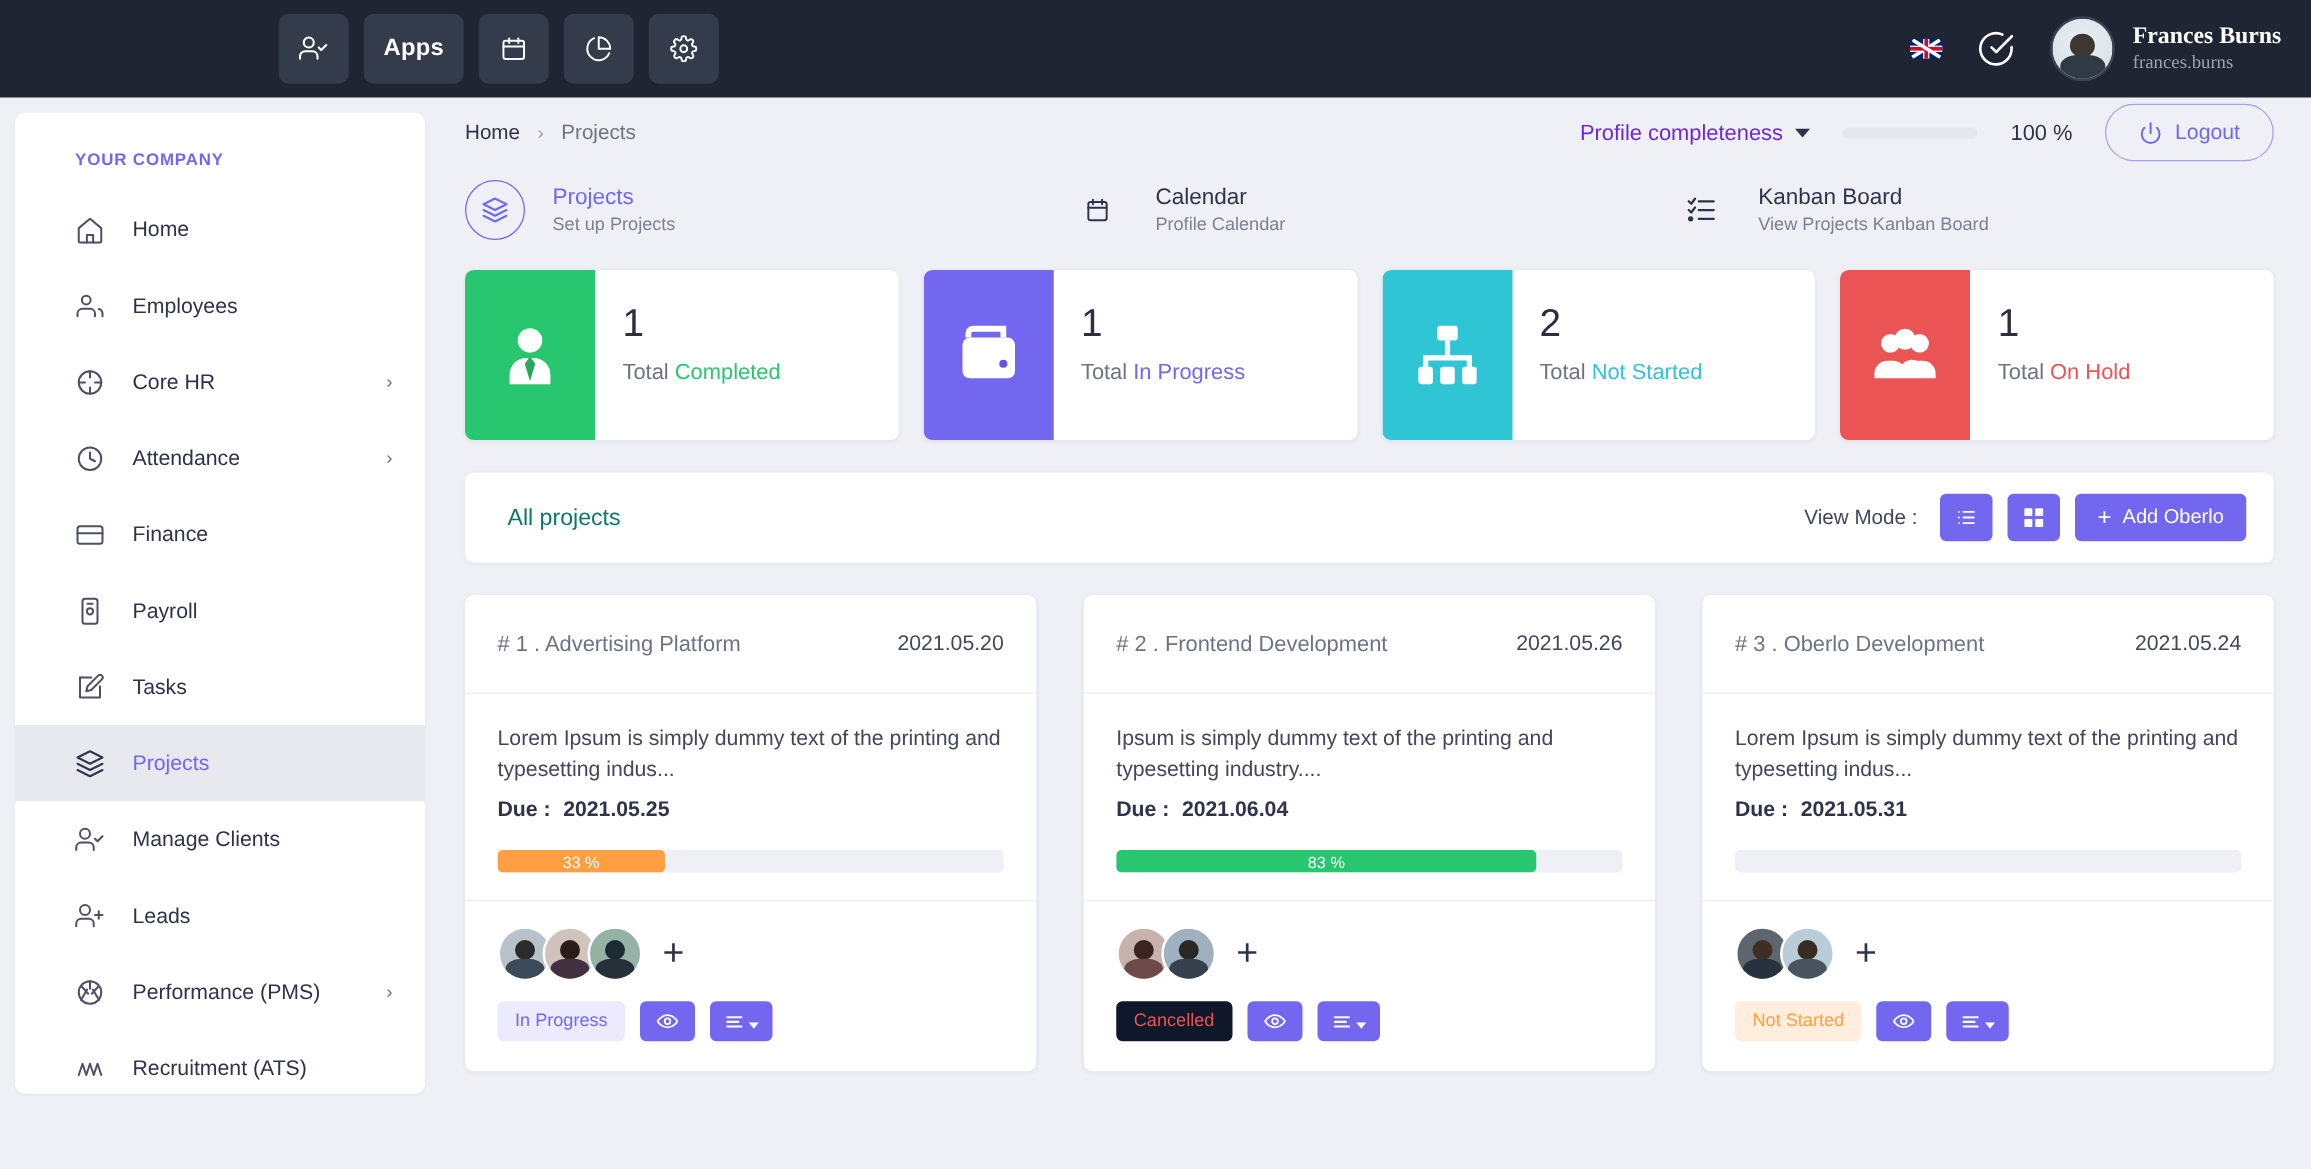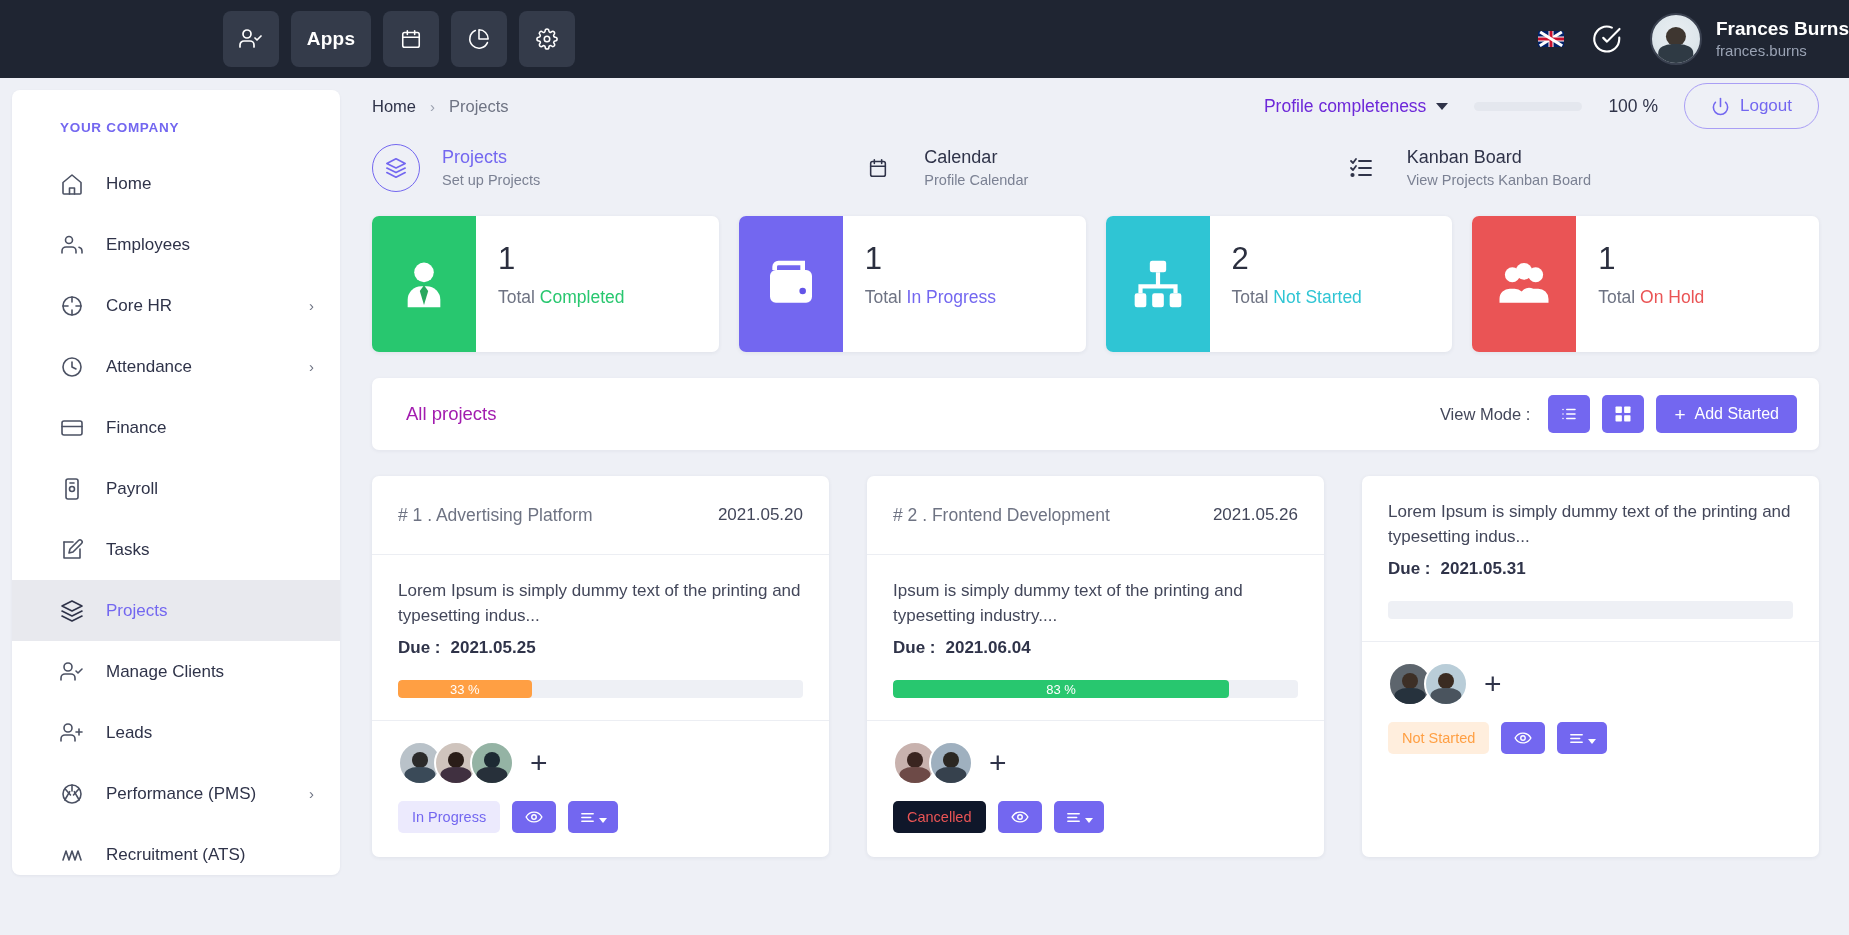--- a/index.html
+++ b/index.html
@@ -20,21 +20,21 @@
   .topnav { display: flex; gap: 12px; margin-left: 206px; padding-left: 17px; }
   .topnav-btn {
     width: 56px; height: 56px; border-radius: 8px;
     background: #343b4a;
     display: flex; align-items: center; justify-content: center;
     color: #fff; cursor: pointer;
   }
   .topnav-btn.wide { width: 80px; font-size: 19px; font-weight: bold; letter-spacing: .2px; }
   .topbar-right {
     margin-left: auto; display: flex; align-items: center;
-    gap: 28px; 
+    gap: 28px; padding-right: 24px; font-family: Liberation Serif, serif;
   }
   .flag-uk {
     width: 26px; height: 16px; position: relative; overflow: hidden;
     background: #012169; border-radius: 2px; display: inline-block;
   }
   .flag-uk::before, .flag-uk::after {
     content: ""; position: absolute; left: 50%; top: -30%;
     width: 3px; height: 160%; background: #fff; transform-origin: center;
   }
   .flag-uk::before { transform: translateX(-50%) rotate(58deg); }
@@ -149,21 +149,21 @@
   .stat-num { font-size: 31px; color: #2b2f3f; line-height: 1.1; font-weight: 400; }
   .stat-txt { font-size: 17.5px; color: #6e7383; margin-top: 11px; }
   .stat-txt b { font-weight: 400; }
 
   
   .allbar {
     margin: 26px 6px 0 6px; background: #fff; border-radius: 7px;
     height: 72px; display: flex; align-items: center;
     padding: 0 22px 0 34px; box-shadow: 0 1px 4px rgba(30,40,70,.06);
   }
-  .allbar-title { font-size: 18.5px; color: #a21caf; }
+  .allbar-title { font-size: 18.5px; color: #0f766e; }
   .allbar-right { margin-left: auto; display: flex; align-items: center; gap: 12px; }
   .vm-label { font-size: 16.5px; color: #43475a; margin-right: 6px; }
   .vm-btn {
     width: 42px; height: 38px; background: #7367f0; border-radius: 5px;
     display: flex; align-items: center; justify-content: center; cursor: pointer;
   }
   .add-btn {
     height: 38px; background: #7367f0; color: #fff; border: none;
     border-radius: 5px; padding: 0 18px; font-size: 16px; cursor: pointer;
     display: flex; align-items: center; gap: 9px; font-family: inherit;
@@ -564,21 +564,21 @@
         <span class="vm-btn">
           <svg width="18" height="18" viewBox="0 0 24 24" fill="#fff">
               <rect x="2" y="2" width="8.5" height="8.5" rx="1"></rect>
               <rect x="13.5" y="2" width="8.5" height="8.5" rx="1"></rect>
               <rect x="2" y="13.5" width="8.5" height="8.5" rx="1"></rect>
               <rect x="13.5" y="13.5" width="8.5" height="8.5" rx="1"></rect>
             </svg>
         </span>
         <button class="add-btn">
           <span style="font-size:19px;line-height:1">+</span>
-          <span>Add Started</span>
+          <span>Add Oberlo</span>
         </button>
       </div>
     </div>
 
     <div class="cards" id="cards">
         <div class="pcard">
           <div class="pcard-head">
             <span class="pcard-title"># 1 . Advertising Platform</span>
             <span class="pcard-date">2021.05.20</span>
           </div>
@@ -661,20 +661,24 @@
                   <line x1="3" y1="6" x2="21" y2="6"></line>
                   <line x1="3" y1="12" x2="17" y2="12"></line>
                   <line x1="3" y1="18" x2="21" y2="18"></line>
                 </svg>
                 <span style="width:0;height:0;border-left:4px solid transparent;border-right:4px solid transparent;border-top:5px solid #fff;margin-top:6px"></span>
               </span>
             </div>
           </div>
         </div>
         <div class="pcard">
+          <div class="pcard-head">
+            <span class="pcard-title"># 3 . Oberlo Development</span>
+            <span class="pcard-date">2021.05.24</span>
+          </div>
           <div class="pcard-body">
             <div class="pcard-desc">Lorem Ipsum is simply dummy text of the printing and typesetting indus...</div>
             <div class="pcard-due"><b>Due :</b><span>2021.05.31</span></div>
             <div class="prog-wrap">
               <div class="prog-fill" style="width:0%;background:#eef0f5"></div>
             </div>
           </div>
           <div class="pcard-foot">
             <div class="avatars">
               <span class="av" style="background:#5d656d">

